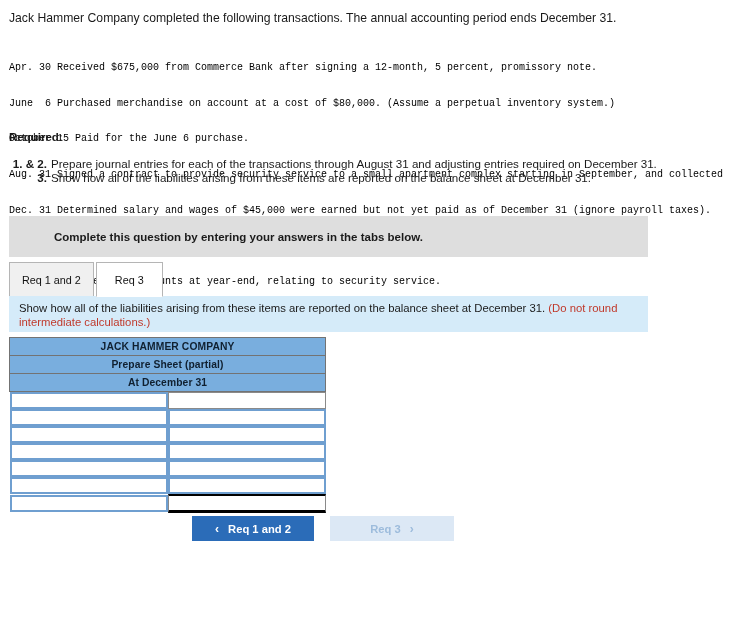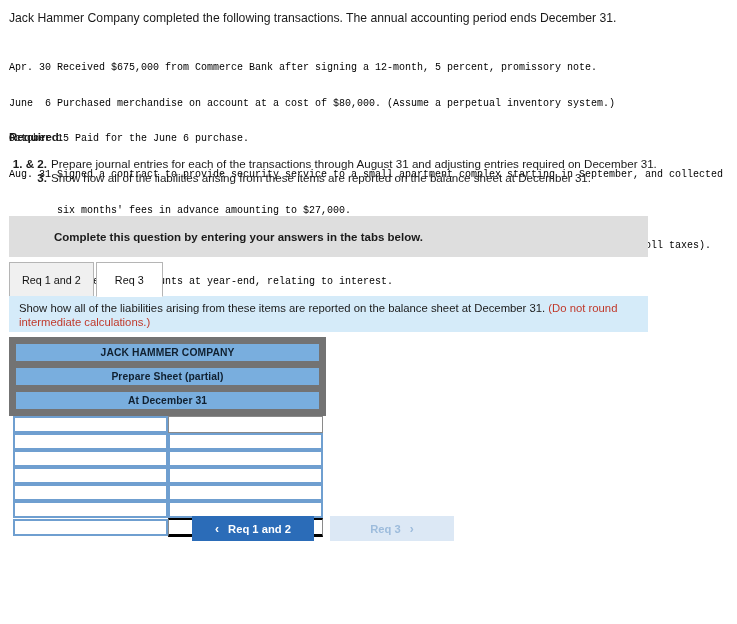--- a/index.html
+++ b/index.html
@@ -88,21 +88,21 @@
   
   .bs-table {
     position: absolute; left: 9px; top: 337px;
     border-collapse: collapse;
     width: 317px;
     table-layout: fixed;
   }
   .bs-table td { padding: 0; }
   .hdr {
     background: #79aede;
-    border: 7px solid #737373;
+    border: 1px solid #737373;
     text-align: center;
     font-size: 10.3px; font-weight: bold; color: #102030;
     height: 17px; line-height: 17px;
     letter-spacing: .1px;
   }
   .cell-l { width: 250px; height: 17px; }
   .cell-r { width: 67px; height: 17px; }
 
   
   .inp {
@@ -147,21 +147,20 @@
 
 <div class="page">
 
   <div class="intro">Jack Hammer Company completed the following transactions. The annual accounting period ends December 31.</div>
 
   <div class="txn-block">
     <div class="txn-line">Apr. 30 Received $675,000 from Commerce Bank after signing a 12-month, 5 percent, promissory note.</div>
     <div class="txn-line">June  6 Purchased merchandise on account at a cost of $80,000. (Assume a perpetual inventory system.)</div>
     <div class="txn-line">October 15 Paid for the June 6 purchase.</div>
     <div class="txn-line">Aug. 31 Signed a contract to provide security service to a small apartment complex starting in September, and collected</div>
-    <div class="txn-line">        six months' fees in advance amounting to $27,000.</div>
     <div class="txn-line">Dec. 31 Determined salary and wages of $45,000 were earned but not yet paid as of December 31 (ignore payroll taxes).</div>
     <div class="txn-line">Dec. 31 Adjusted the accounts at year-end, relating to interest.</div>
     <div class="txn-line">Dec. 31 Adjusted the accounts at year-end, relating to security service.</div>
   </div>
 
   <div class="required-label">Required:</div>
   <div class="req-list">
     <div class="req-row r1">
       <span class="num">1. &amp; 2.</span>
       <span class="txt">Prepare journal entries for each of the transactions through August 31 and adjusting entries required on December 31.</span>

